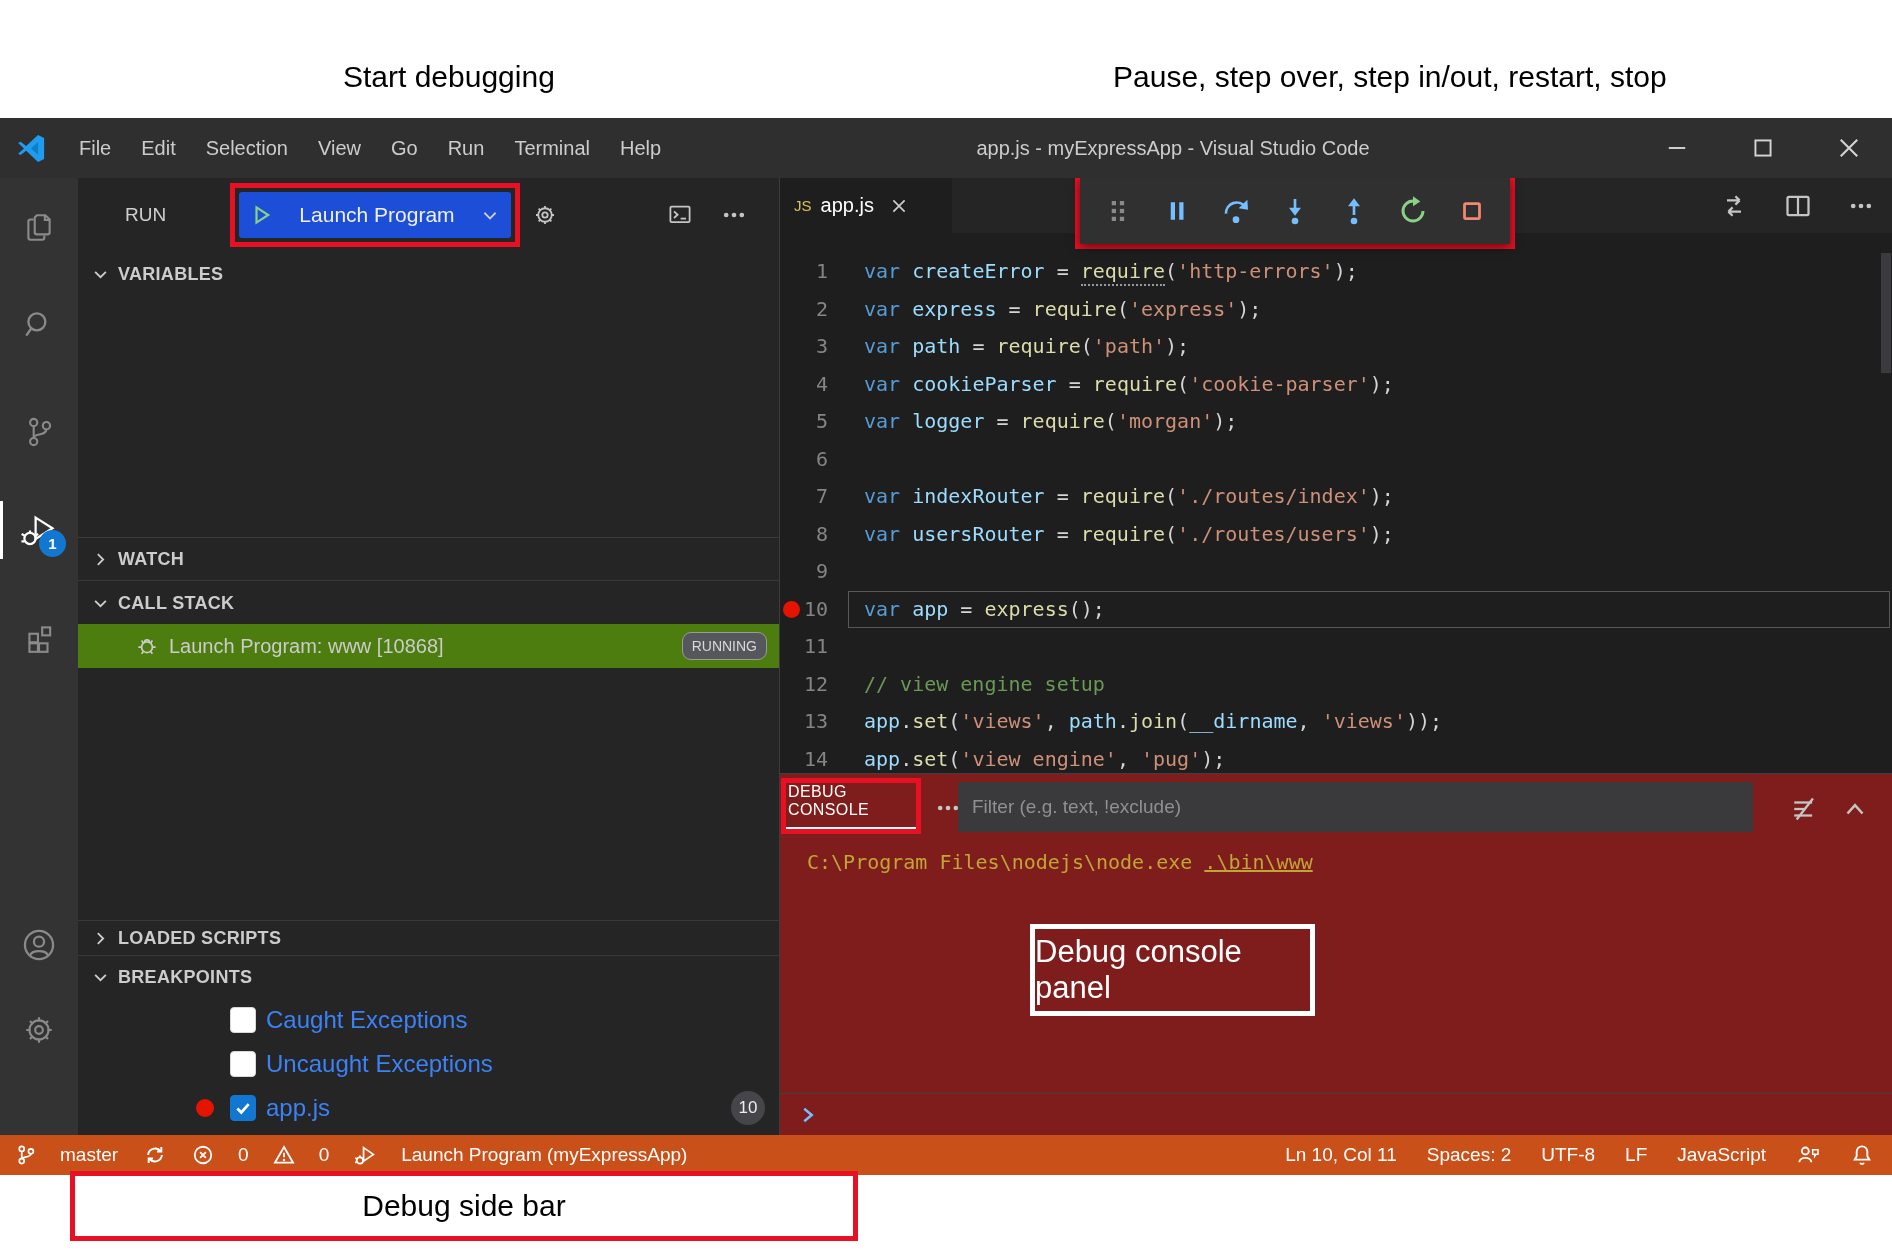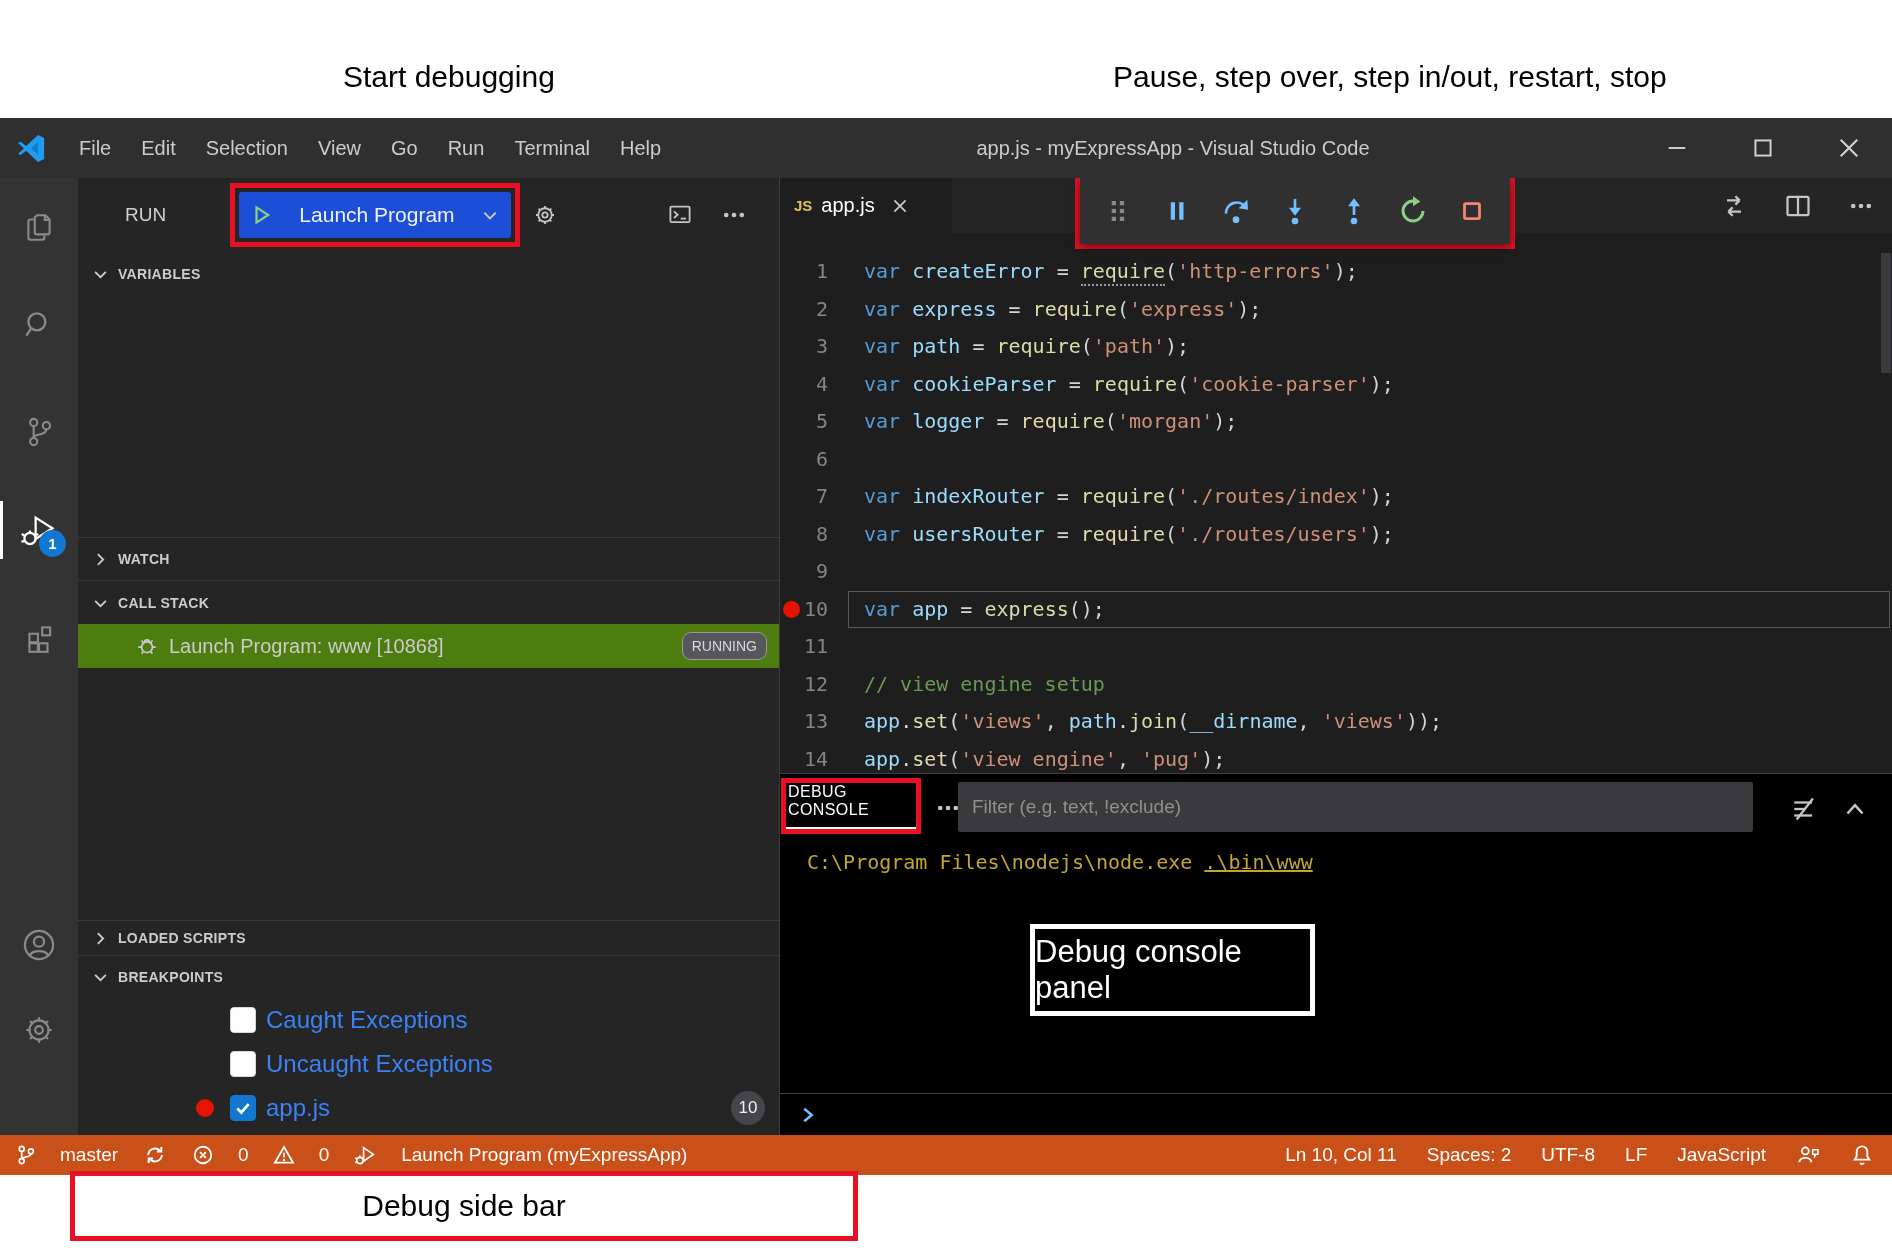--- a/index.html
+++ b/index.html
@@ -39,41 +39,41 @@
   .sidebar{position:relative;width:702px;flex:none;background:#252526;height:100%;border-right:1px solid #3c3c3c}
   .sb-header{position:absolute;left:0;top:0;width:100%;height:74px}
   .sb-run{position:absolute;left:47px;top:0;line-height:74px;font-size:19px;color:#cfcfcf}
   .redbox{border:5px solid var(--annotation-red)}
   .launch-box{position:absolute;left:152px;top:5px;width:290px;height:64px;display:flex;align-items:center;justify-content:center}
   .launch-dd{width:272px;height:46px;background:#1d4ed8;border-radius:3px;display:flex;align-items:center;padding:0 12px}
   .launch-dd .lbl{flex:1;text-align:center;font-size:21px;color:#f0f0f0}
   .hdr-icon{position:absolute;top:25px;width:24px;height:24px}
   .divider-t{border-top:1px solid #3a3a3b}
   .divider-b{border-bottom:1px solid #3a3a3b}
-  .section-h{position:absolute;left:0;width:100%;display:flex;align-items:center;font-size:14px;font-weight:bold;
+  .section-h{position:absolute;left:0;width:100%;display:flex;align-items:center;font-size:18px;font-weight:bold;
     color:#cccccc;letter-spacing:.3px}
   .section-h .chev{margin:0 10px 0 15px;flex:none}
   .cs-row{position:absolute;left:0;width:100%;height:44px;background:#4d7c0f;display:flex;align-items:center}
   .cs-row .lbl{font-size:20px;color:#cccccc}
   .badge-running{position:absolute;right:12px;top:8px;height:28px;padding:0 9px;background:#56575d;border:1px solid #9a9a9a;
     border-radius:9px;font-size:14px;color:#d8d8d8;display:flex;align-items:center}
   .bp-row{position:absolute;left:0;width:100%;height:44px;display:flex;align-items:center}
   .bp-dot-slot{position:absolute;left:114px;width:26px;height:44px;display:flex;align-items:center;justify-content:center}
   .bp-dot-slot i{width:18px;height:18px;border-radius:50%;background:var(--breakpoint-red)}
   .cbx{position:absolute;left:152px;width:26px;height:26px;border-radius:4px;background:#fff;border:1px solid #d8d8d8}
   .cbx.checked{background:var(--badge-blue);border-color:var(--badge-blue);display:flex;align-items:center;justify-content:center}
   .bp-lbl{position:absolute;left:188px;font-size:24px;color:#3b82f6}
   .badge-count{position:absolute;right:14px;width:34px;height:34px;border-radius:50%;background:#45454a;color:#eee;
     font-size:17px;display:flex;align-items:center;justify-content:center}
 
   
   .editor{position:relative;flex:1;background:#1e1e1e;height:100%;overflow:hidden}
   .tabbar{position:absolute;left:0;top:0;right:0;height:55px;background:#252526}
   .tab{position:absolute;left:0;top:0;width:172px;height:55px;background:#1e1e1e;display:flex;align-items:center;padding:0 14px}
-  .js-badge{font-size:15px;font-weight:bold;color:#dbc35b;margin-right:9px}
+  .js-badge{font-size:15px;font-weight:normal;color:#dbc35b;margin-right:9px}
   .tab .lbl{font-size:20px;color:#fff}
   .tab-close{margin-left:16px;display:flex}
   .editor-actions{position:absolute;right:18px;top:0;height:55px;display:flex;align-items:center;gap:36px}
   .toolbar-box{position:absolute;left:295px;top:-5px;width:440px;height:76px;z-index:5}
   .debug-toolbar{width:100%;height:100%;background:#303031;box-shadow:0 3px 10px rgba(0,0,0,.55);
     display:flex;align-items:center;justify-content:space-around;padding:0 8px}
   .dt-btn{width:36px;height:36px;display:flex;align-items:center;justify-content:center}
 
   .code{position:absolute;left:0;top:55px;right:0;height:537px;overflow:hidden;padding-top:20px;
     font-family:"DejaVu Sans Mono",monospace;font-size:20px}
@@ -82,21 +82,21 @@
   .bp.on::before{content:'';width:17px;height:17px;border-radius:50%;background:var(--breakpoint-red)}
   .lnum{width:26px;flex:none;text-align:right;color:#858585}
   .lcode{margin-left:36px}
   .focus-box{position:absolute;left:68px;right:2px;top:0;bottom:0;border:1px solid #55595f;pointer-events:none}
   .tk-k{color:#569cd6}.tk-v{color:#9cdcfe}.tk-f{color:#dcdcaa}.tk-s{color:#ce9178}
   .tk-o{color:#d4d4d4}.tk-c{color:#6a9955}
   .tk-hint{border-bottom:2px dotted #9a9a9a;padding-bottom:1px}
   .scroll-thumb{position:absolute;right:1px;top:75px;width:10px;height:120px;background:#3a3a3f}
 
   
-  .panel{position:absolute;left:0;top:595px;right:0;height:380px;background:#000000;border-top:1px solid #3f3f46}
+  .panel{position:absolute;left:0;top:595px;right:0;height:380px;background:#7f1d1d;border-top:1px solid #3f3f46}
   .console-tab-box{position:absolute;left:1px;top:4px;width:140px;height:56px;display:flex;align-items:center;justify-content:center}
   .console-tab{font-size:16px;color:#fff;letter-spacing:.4px;border-bottom:2px solid #fff;padding:0 2px 8px}
   .panel-dots{position:absolute;left:155px;top:22px}
   .filter{position:absolute;left:178px;top:8px;width:795px;height:50px;background:#3a3a3c;border:none;border-radius:2px;
     color:#cccccc;font-size:19px;font-family:"Liberation Sans",sans-serif;padding:0 14px}
   .filter::placeholder{color:#909090}
   .panel-icon-clear{position:absolute;right:75px;top:22px}
   .panel-icon-chev{position:absolute;right:25px;top:24px}
   .console-line{position:absolute;left:27px;top:76px;font-family:"DejaVu Sans Mono",monospace;font-size:20px;
     color:var(--console-gold);white-space:pre}

